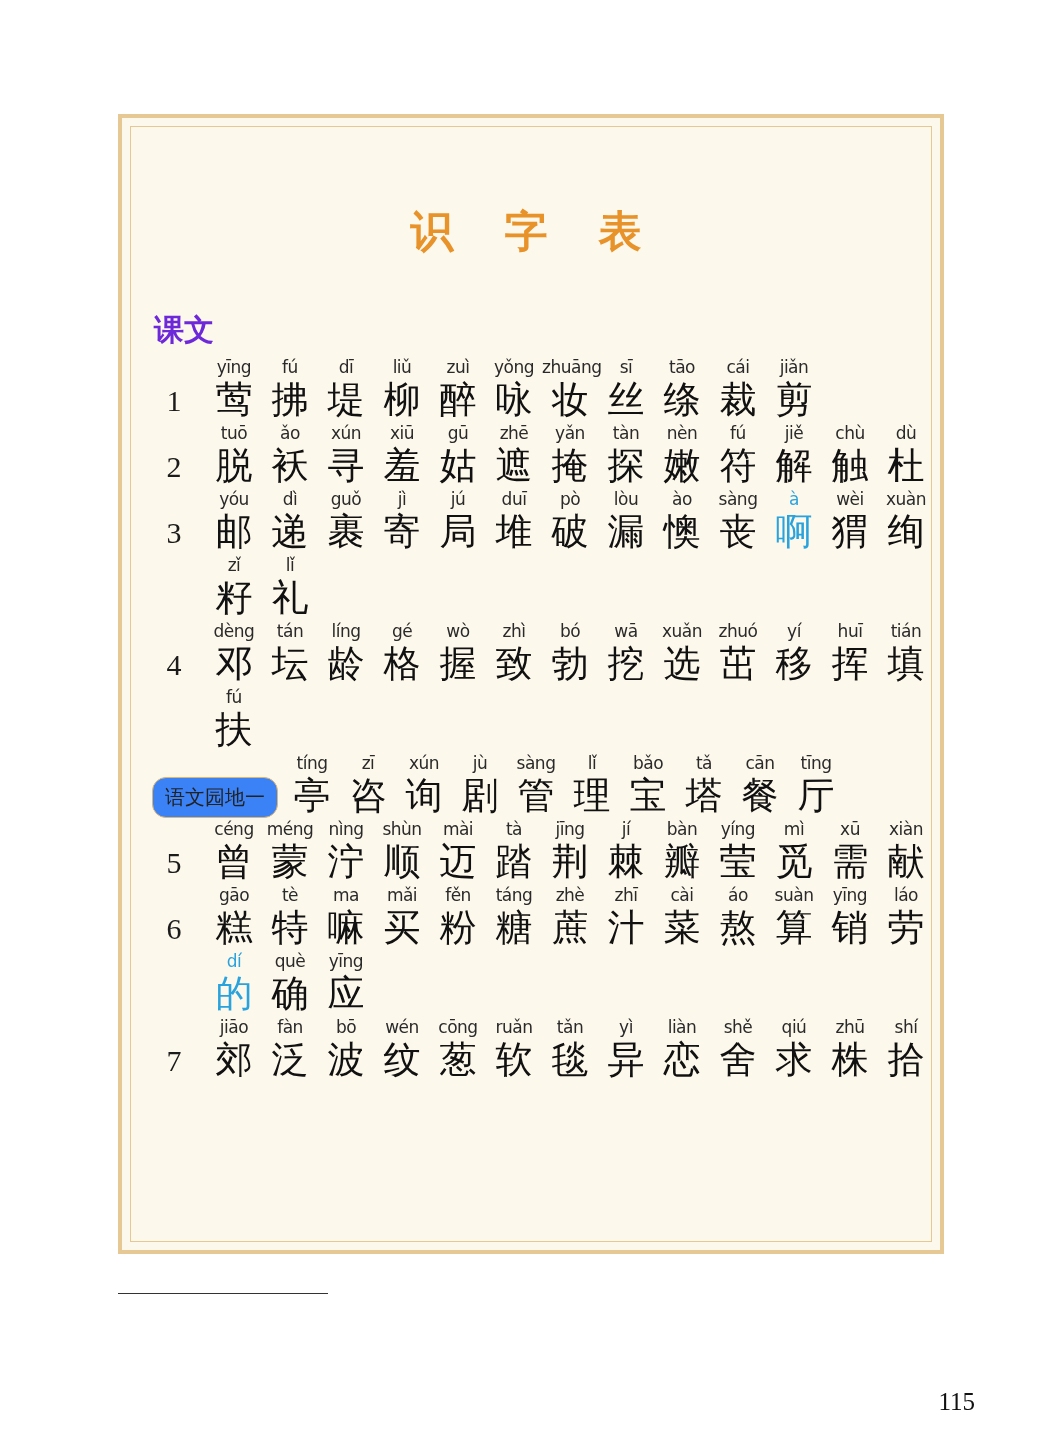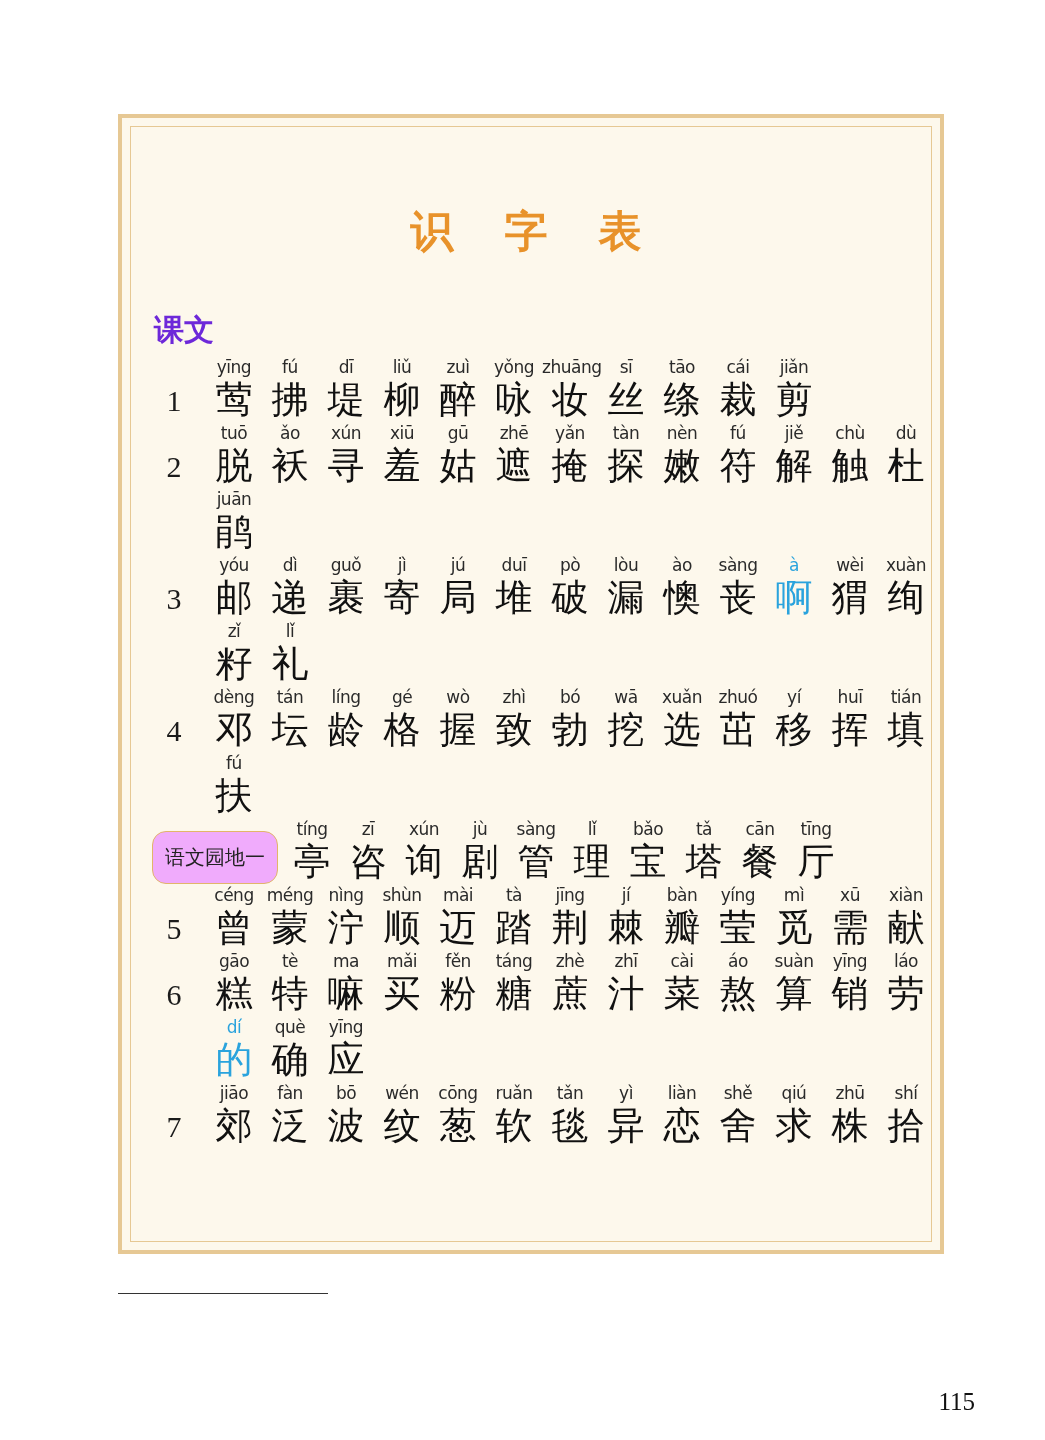--- a/index.html
+++ b/index.html
@@ -85,24 +85,24 @@
   }
   .row-num.blank {
     color: transparent;
   }
   .lesson-tag {
     flex: 0 0 auto;
     margin-left: 10px;
     margin-right: 6px;
     border: 1px solid #e2b56a;
     border-radius: 14px;
-    padding: 12px 12px;
+    padding: 6px 12px;
     font-size: 20px;
     color: #222;
-    background: #f0abfc;
+    background: #3b82f6;
     font-family: "DejaVu Serif", serif;
     white-space: nowrap;
   }
   .chars {
     display: flex;
     flex: 1 1 auto;
   }
   .char-cell {
     width: 56px;
     flex: 0 0 56px;
@@ -266,29 +266,20 @@
               <div class="pinyin">chù</div>
               <div class="hanzi">触</div>
             </div>
             <div class="char-cell">
               <div class="pinyin">dù</div>
               <div class="hanzi">杜</div>
             </div>
           </div>
         </div>
         <div class="row">
-          <div class="row-num blank">&nbsp;</div>
-          <div class="chars">
-            <div class="char-cell">
-              <div class="pinyin">juān</div>
-              <div class="hanzi">鹃</div>
-            </div>
-          </div>
-        </div>
-        <div class="row">
           <div class="row-num">3</div>
           <div class="chars">
             <div class="char-cell">
               <div class="pinyin">yóu</div>
               <div class="hanzi">邮</div>
             </div>
             <div class="char-cell">
               <div class="pinyin">dì</div>
               <div class="hanzi">递</div>
             </div>

